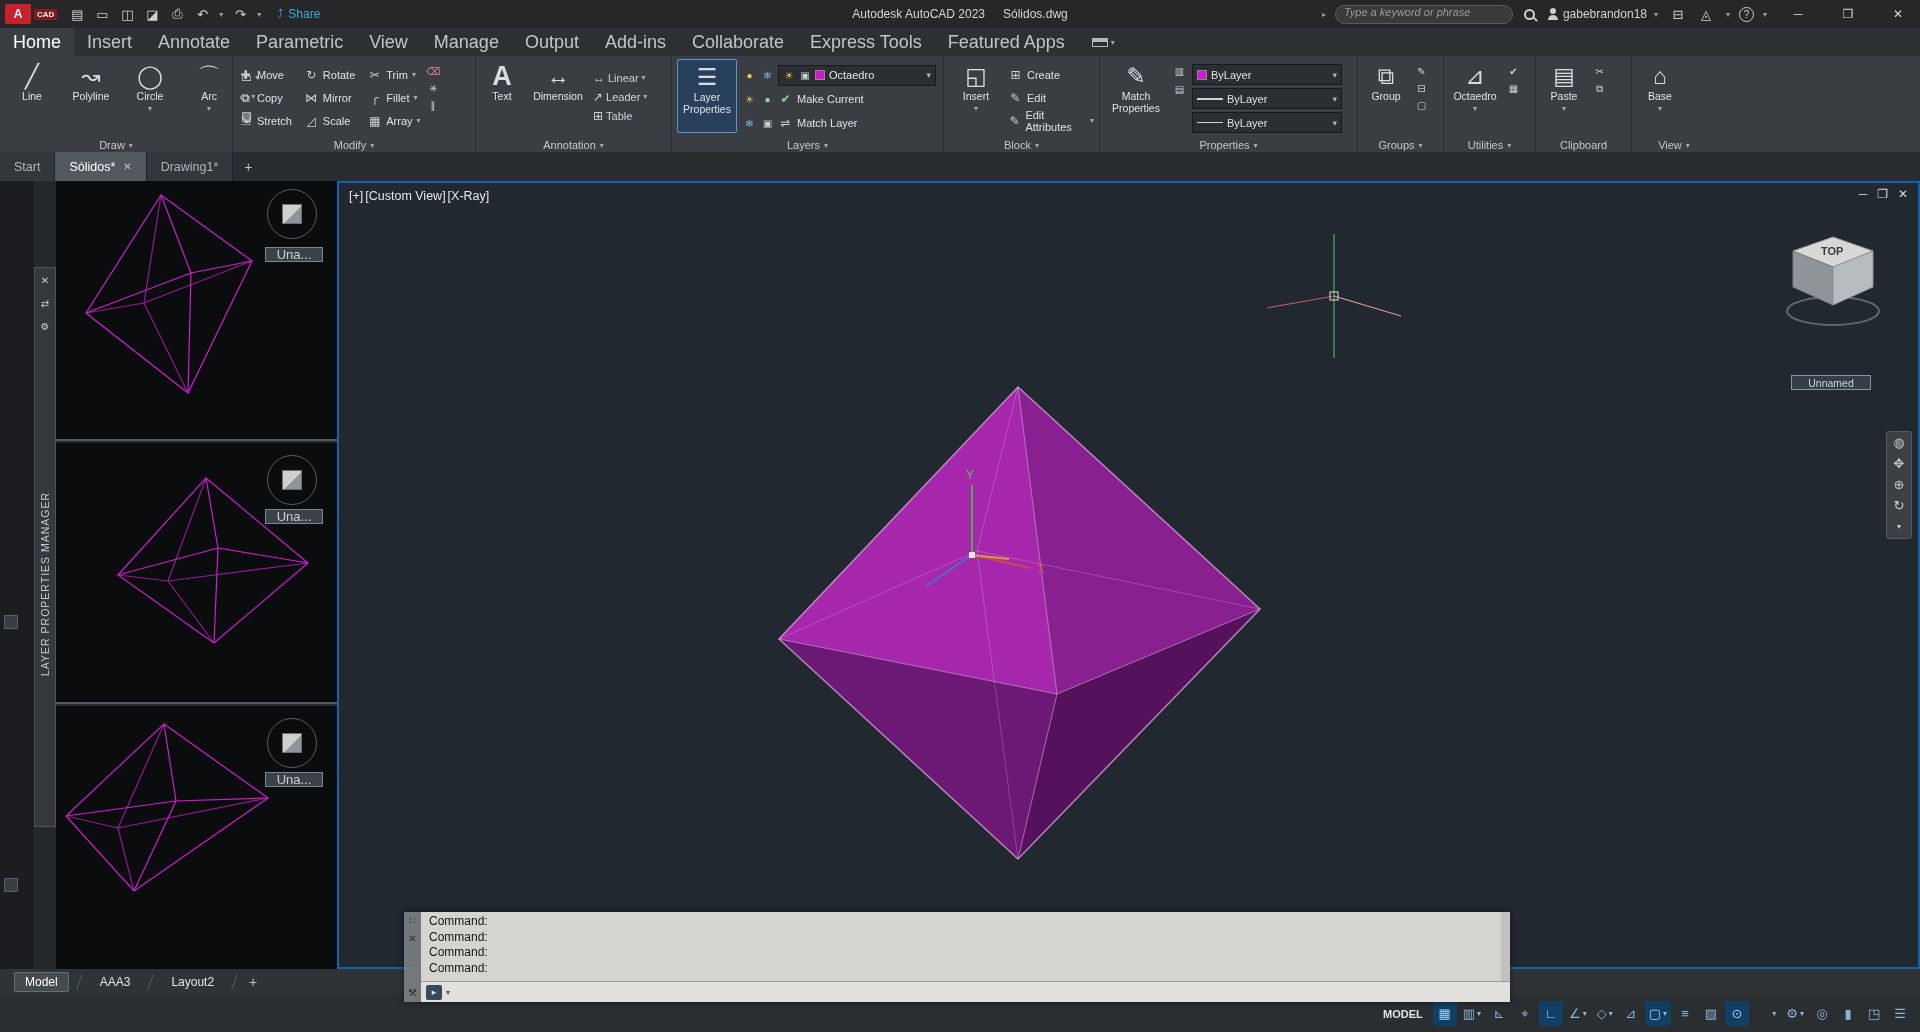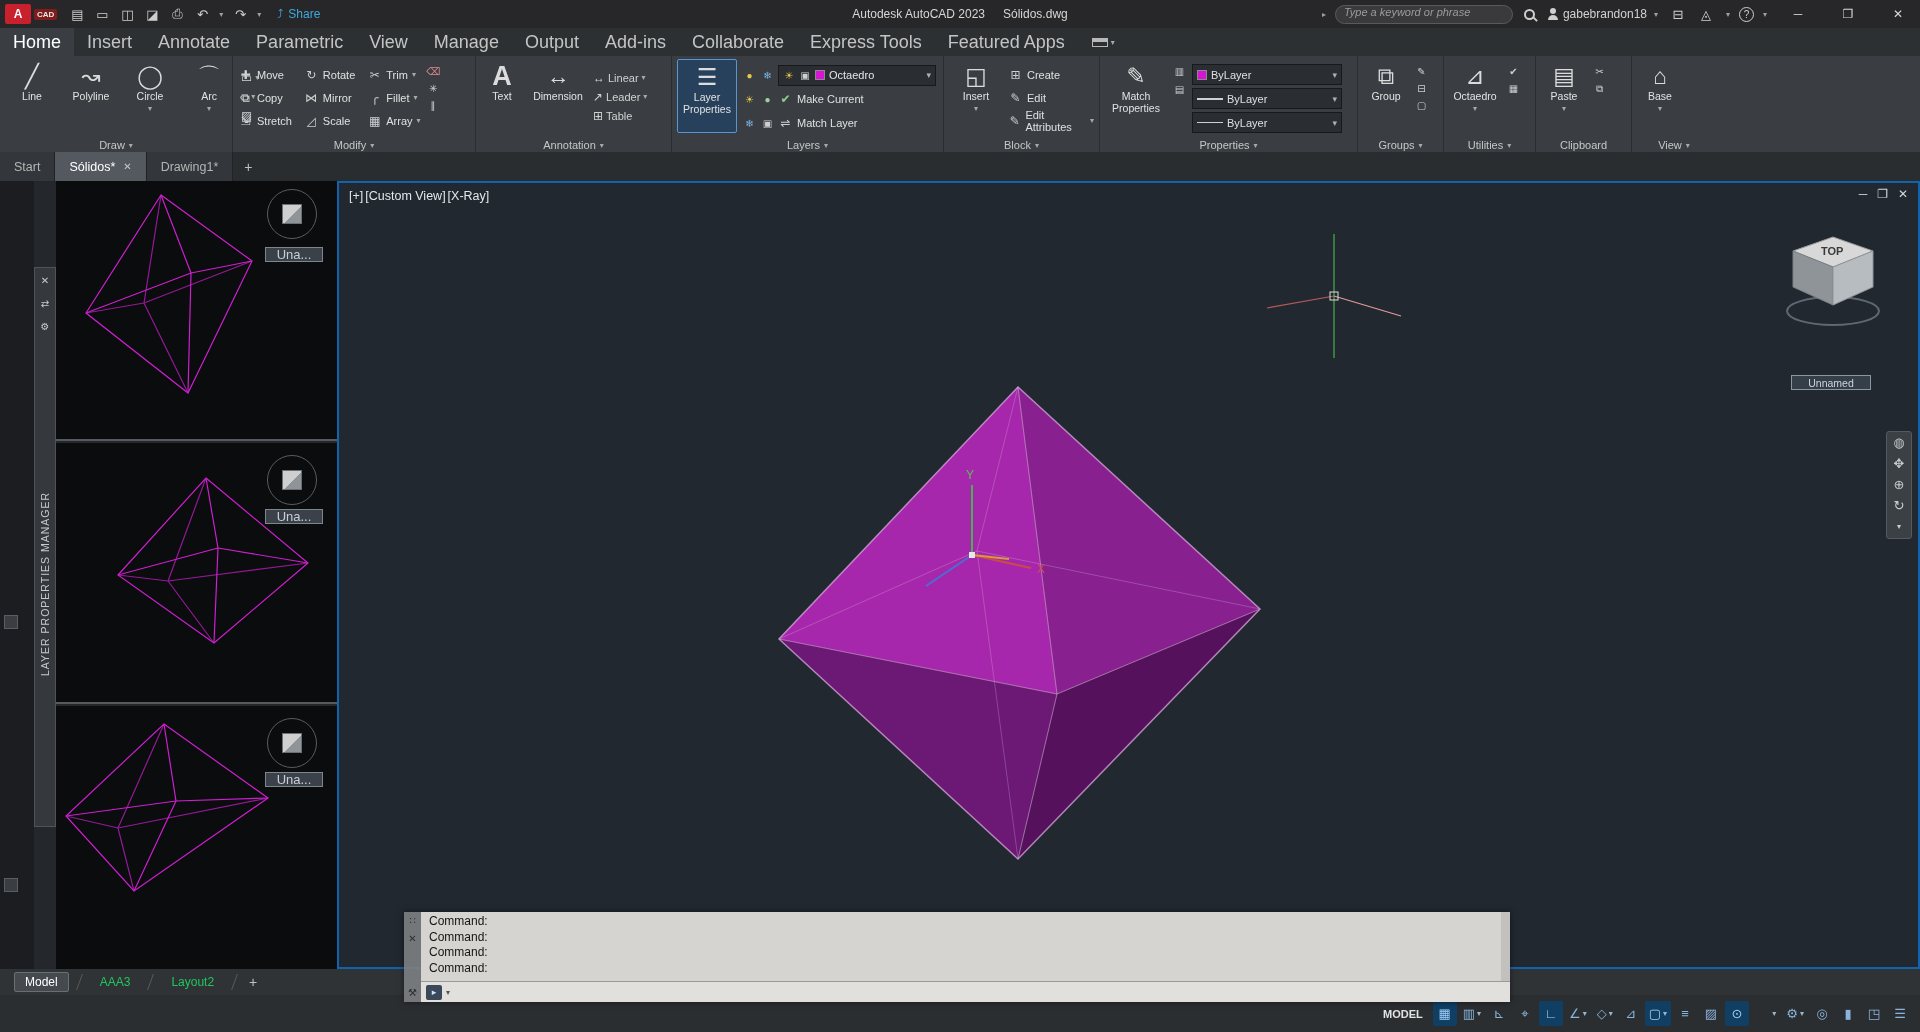--- a/index.html
+++ b/index.html
@@ -105,21 +105,21 @@
 .cmd-history{flex:1;background:#d6d4d0;padding:2px 8px;font-family:"DejaVu Sans Mono","Liberation Mono",monospace;font-size:12px;color:#141414;line-height:15.5px;position:relative;}
 .cmd-scroll{position:absolute;right:0;top:0;bottom:0;width:9px;background:#c3c1bd;}
 .cmd-input{height:21px;background:#e2e0dc;border-top:1px solid #9a9a9a;display:flex;align-items:center;gap:4px;padding:0 5px;}
 .chip{width:16px;height:15px;background:#3a4859;color:#cfe3ff;font-size:9px;display:flex;align-items:center;justify-content:center;border-radius:2px;}
 .chipcaret{font-size:8px;color:#555;}
 .cmd-input input{flex:1;background:transparent;border:none;outline:none;font-style:italic;font-size:12px;color:#6b6b6b;font-family:"DejaVu Sans Mono","Liberation Mono",monospace;}
 .cmd-input input::placeholder{color:#6b6b6b;font-style:italic;}
 
 
 .ltabs{position:absolute;left:0;top:969px;width:1920px;height:26px;background:#303336;display:flex;align-items:center;padding-left:14px;gap:10px;z-index:40;}
-.ltab{color:#22c55e;font-size:12px;padding:2px 10px;}
+.ltab{color:#e5e5e5;font-size:12px;padding:2px 10px;}
 .ltab.active{background:#454a4f;border:1px solid #6a6f74;color:#fff;border-radius:2px;}
 .lsep{width:1px;height:16px;background:#5a5a5a;transform:skewX(-20deg);}
 .ltab-add{color:#c0c0c0;font-size:14px;padding:0 4px;}
 
 
 .statusbar{position:absolute;left:0;top:995px;width:1920px;height:37px;background:#2b2e31;display:flex;align-items:center;justify-content:flex-end;padding-right:8px;gap:2px;z-index:40;}
 .sb-model{color:#e2e2e2;font-size:11px;font-weight:bold;margin-right:8px;}
 .sbi{min-width:24px;height:25px;display:flex;align-items:center;justify-content:center;gap:2px;color:#8ab4dc;font-size:13px;border-radius:2px;padding:0 4px;}
 .sbi.on{background:#103f63;color:#9fd1ff;}
 .sbi .scarets{font-size:8px;color:#9ab6cf;}

